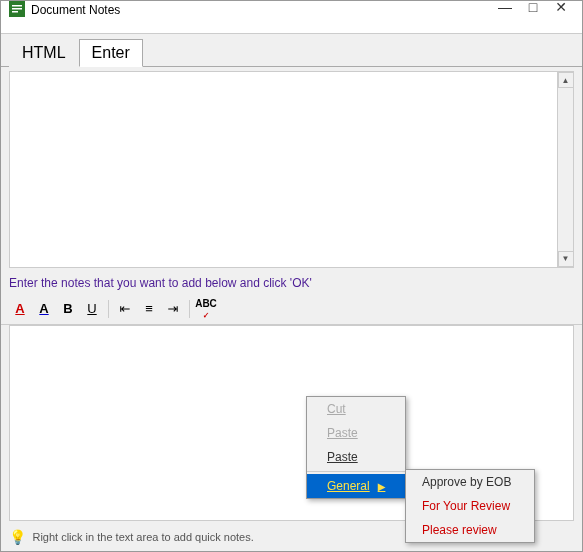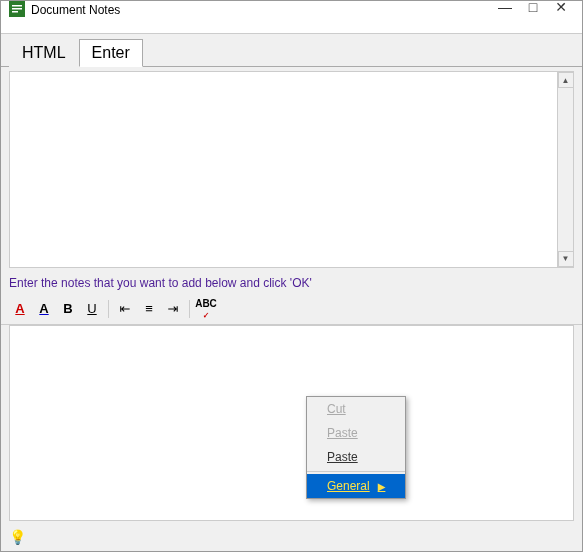--- a/index.html
+++ b/index.html
@@ -356,32 +356,44 @@
       <span style="font-size:10px;font-weight:bold;">ABC<br><span style="font-size:8px;color:#cc0000;">✓</span></span>
     </button>
   </div>
 
   <div class="edit-area-container">
     <textarea class="edit-area" style=""></textarea>
   </div>
 
   <div class="footer">
     <span class="lightbulb-icon">💡</span>
+    <span class="footer-text">Right click in the text area to add quick notes.</span>
   </div>
 
   <div class="context-menu">
     <div class="context-menu-item disabled">
       <span>Cut</span>
     </div>
     <div class="context-menu-item disabled">
       <span>Paste</span>
     </div>
     <div class="context-menu-item">
       <span>Paste</span>
     </div>
     <div class="context-menu-divider"></div>
     <div class="context-menu-item highlighted">
       <span>General</span>
       <span class="submenu-arrow">▶</span>
     </div>
   </div>
 
+  <div class="submenu">
+    <div class="submenu-item approve">
+      <span>Approve by EOB</span>
+    </div>
+    <div class="submenu-item for-review">
+      <span>For Your Review</span>
+    </div>
+    <div class="submenu-item please-review">
+      <span>Please review</span>
+    </div>
+  </div>
 </div>
 
 </body></html>

